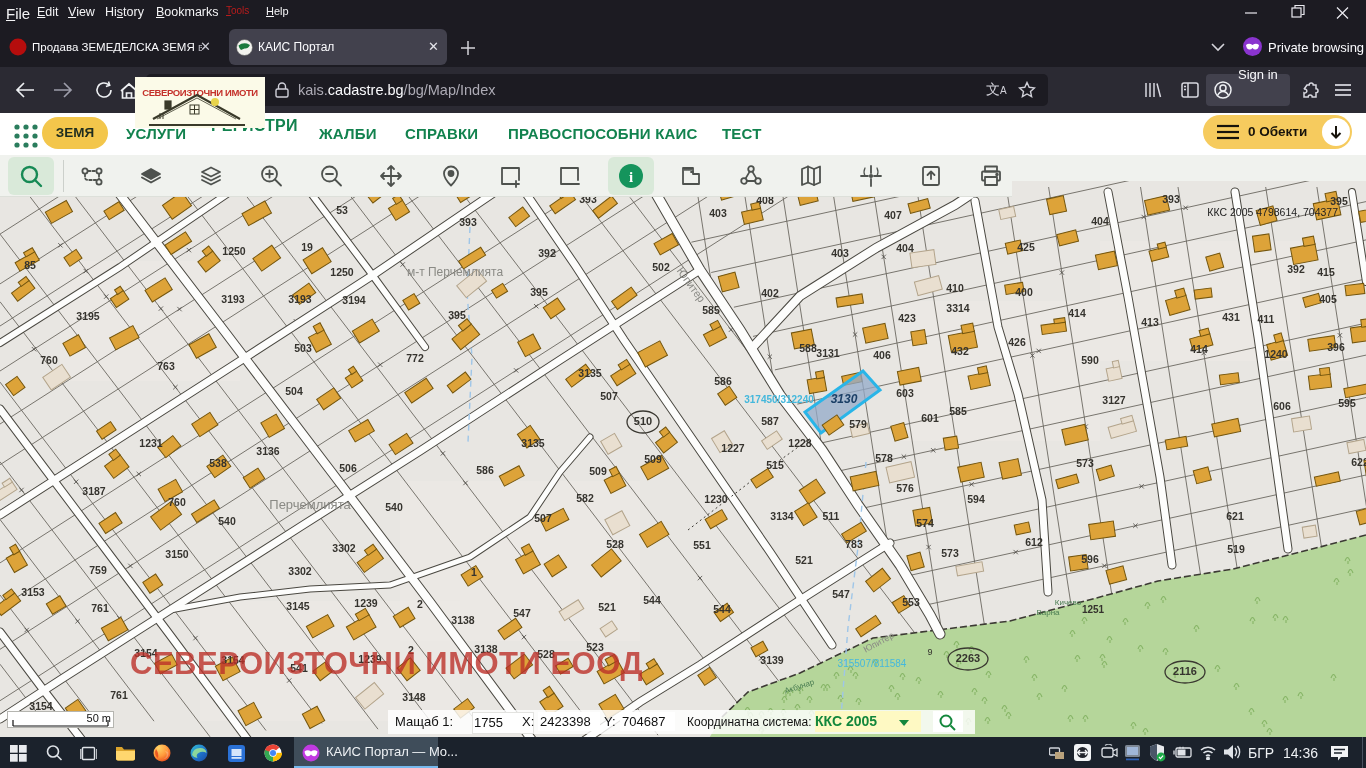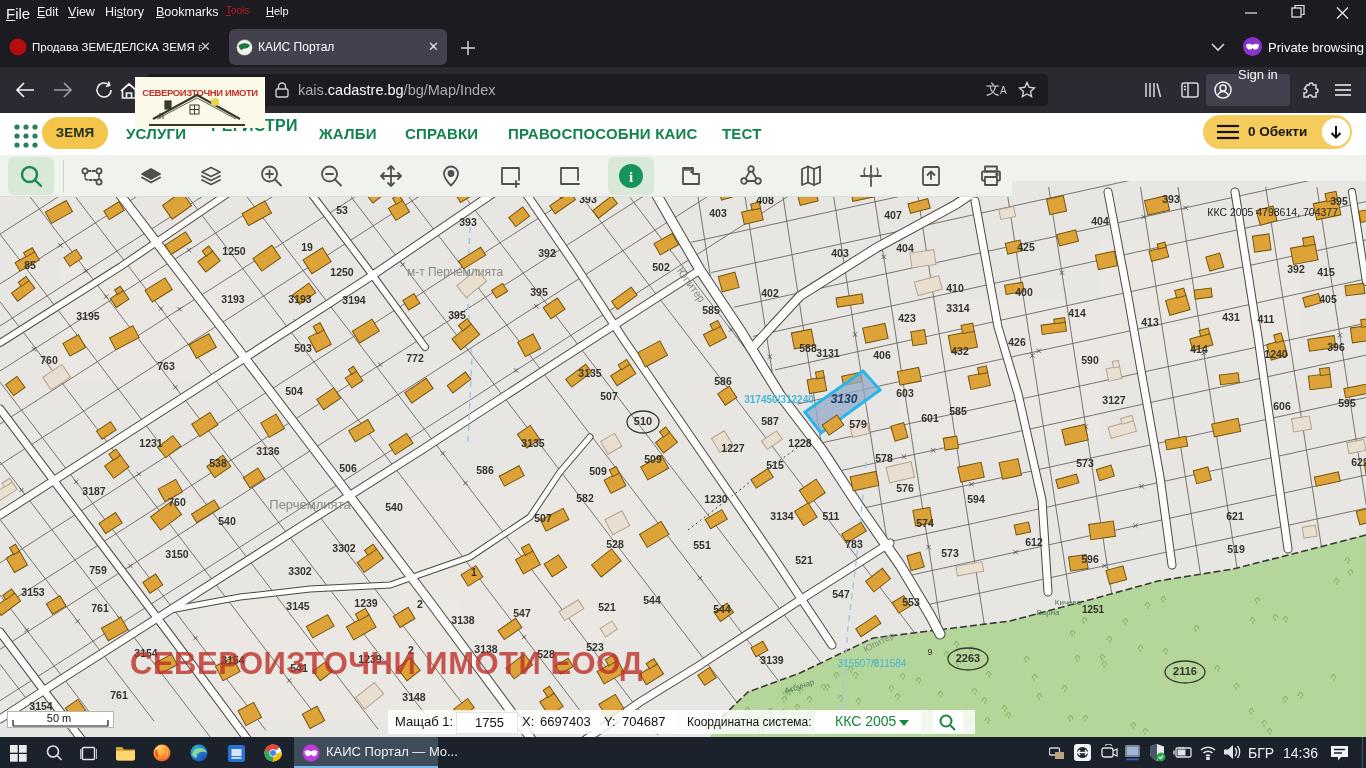--- a/index.html
+++ b/index.html
@@ -994,33 +994,33 @@
         <text x="1093" y="432" font-family="Liberation Sans, sans-serif" font-size="10" font-weight="bold" fill="#35332e" text-anchor="middle">1251</text>
         <text x="872" y="486" font-family="Liberation Sans, sans-serif" font-size="10" fill="#45b8dc" text-anchor="middle">315507/811584</text>
         <text x="1068" y="424" font-family="Liberation Sans, sans-serif" font-size="8" fill="#4a7d52" text-anchor="middle">Кичево</text>
         <text x="1048" y="434" font-family="Liberation Sans, sans-serif" font-size="8" fill="#4a7d52" text-anchor="middle">Варна</text>
         <text x="0" y="0" transform="translate(800,508) rotate(-18)" font-family="Liberation Sans, sans-serif" font-size="8" fill="#4a7d52" text-anchor="middle">Акбунар</text>
         <text x="930" y="474" font-family="Liberation Sans, sans-serif" font-size="9" fill="#35332e" text-anchor="middle">9</text>
         <text x="1338" y="35" font-family="Liberation Sans, sans-serif" font-size="10.5" fill="#222" text-anchor="end">ККС 2005 4798614, 704377</text>
         <text x="130" y="493" font-family="Liberation Sans, sans-serif" font-size="31" font-weight="bold" fill="#bb3129" fill-opacity="0.8" letter-spacing="0.5">СЕВЕРОИЗТОЧНИ ИМОТИ ЕООД</text>
       </svg>
       <div class="abs" style="left:7px;top:530px;width:107px;height:17px;background:#fff;border:1px solid #b5b5b0"></div>
-      <div class="abs" style="left:7px;top:531px;width:104px;text-align:center;font-size:11px;color:#111">50 m</div>
+      <div class="abs" style="left:7px;top:531px;width:104px;text-align:right;font-size:11px;color:#111">50 m</div>
       <svg class="abs" style="left:12px;top:536px" width="97" height="10" stroke="#111" stroke-width="1.2">
         <path d="M1,9 h95 M1,9 v-6 M96,9 v-6" fill="none"></path>
       </svg>
       <div class="abs" style="left:388px;top:529px;width:587px;height:24px;background:rgba(255,255,255,0.82)"></div>
       <div class="abs" style="left:395px;top:533px;font-size:13px;color:#111">Мащаб 1:</div>
-      <div class="abs" style="left:456px;top:531px;width:62px;height:22px;background:#fff;border:1px solid #e3e3e0;font-size:13px;color:#111;padding-left:18px;line-height:19px">1755</div>
+      <div class="abs" style="left:472px;top:531px;width:62px;height:22px;background:#fff;border:1px solid #e3e3e0;font-size:13px;color:#111;padding-left:1px;line-height:19px">1755</div>
       <div class="abs" style="left:522px;top:533px;font-size:13px;color:#111">X:</div>
-      <div class="abs" style="left:538px;top:531px;width:62px;height:19px;background:#fff;font-size:13px;color:#111;padding-left:2px;line-height:19px">6697403</div>
+      <div class="abs" style="left:538px;top:531px;width:62px;height:19px;background:#fff;font-size:13px;color:#111;padding-left:2px;line-height:19px">2423398</div>
       <div class="abs" style="left:604px;top:533px;font-size:13px;color:#111">Y:</div>
       <div class="abs" style="left:620px;top:531px;width:55px;height:19px;background:#fff;font-size:13px;color:#111;padding-left:2px;line-height:19px">704687</div>
       <div class="abs" style="left:687px;top:534px;font-size:12px;color:#111">Координатна система:</div>
-      <div class="abs" style="left:815px;top:530px;width:106px;height:21px;background:#ffffff;font-size:14px;font-weight:normal;color:#13873c;padding-left:20px;line-height:21px">ККС 2005</div>
+      <div class="abs" style="left:815px;top:530px;width:106px;height:21px;background:#fef9c3;font-size:14px;font-weight:bold;color:#13873c;padding-left:0;line-height:21px">ККС 2005</div>
       <svg class="abs" style="left:898px;top:538px" width="12" height="8">
         <path d="M1,1 L6,7 L11,1Z" fill="#13873c"></path>
       </svg>
       <div class="abs" style="left:933px;top:530px;width:30px;height:21px;background:#fff"></div>
       <svg class="abs" style="left:938px;top:532px" width="20" height="20" fill="none" stroke="#13873c" stroke-width="2">
         <circle cx="8" cy="8" r="5.5"></circle>
         <line x1="12.5" y1="12.5" x2="17" y2="17"></line>
       </svg>
     </div>
     <div class="abs z2" style="left:0;top:0;width:1366px;height:24px;background:#1c1b22"></div>

